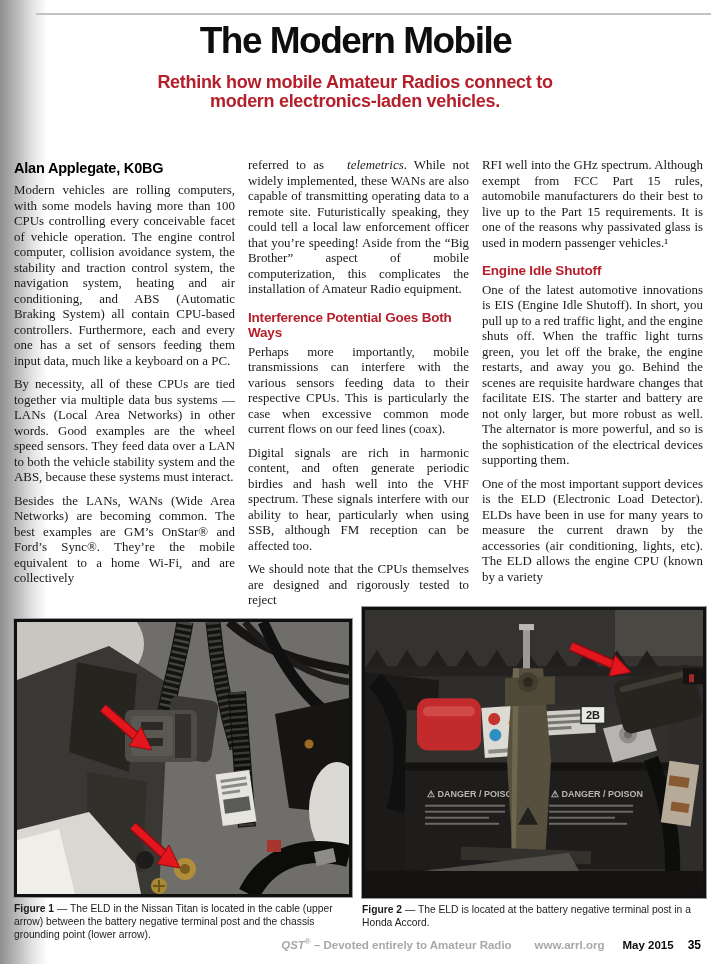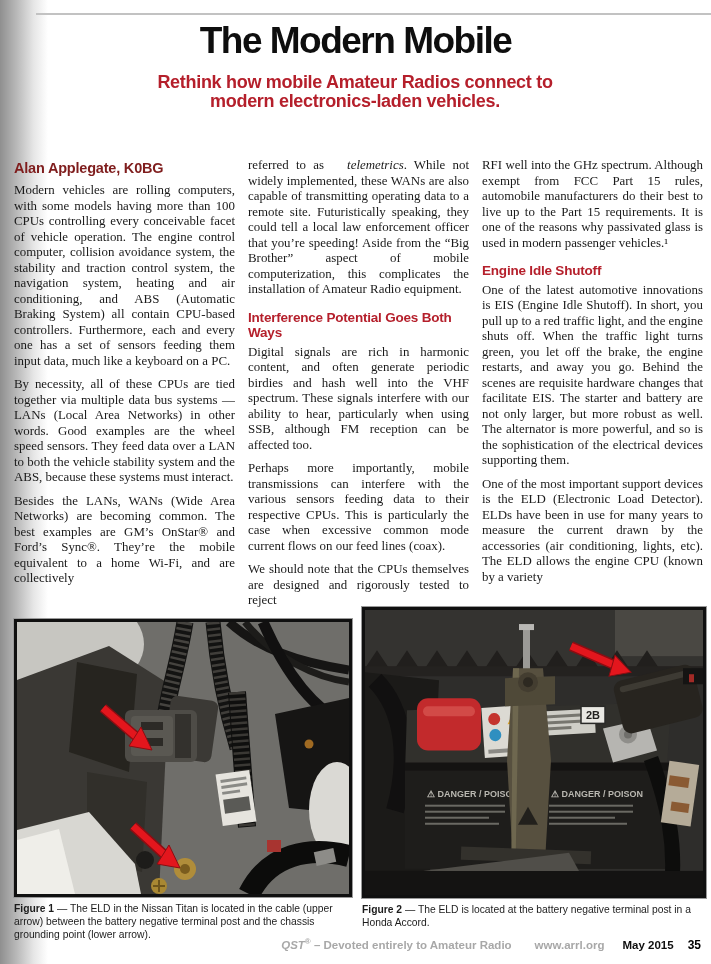--- a/index.html
+++ b/index.html
@@ -37,21 +37,21 @@
   }
   .article {
     position: absolute; top: 158px; left: 14px; width: 689px; height: 450px;
     display: grid; grid-template-columns: 1fr 1fr 1fr; column-gap: 13px;
     overflow: hidden; z-index: 2;
   }
   .col { overflow: hidden; }
   .byline {
     font-family: "Liberation Sans", sans-serif;
     font-weight: 700; font-size: 14.5px; letter-spacing: -0.2px;
-    color: #7f1d1d; margin-bottom: 7px; margin-top: 2px;
+    color: #000000; margin-bottom: 7px; margin-top: 2px;
   }
   .col p {
     font-size: 12.9px; line-height: 15.5px;
     text-align: justify;
     margin-bottom: 8px;
   }
   .col p .ital { font-style: italic; margin-left: 16px; }
   .sect-head {
     font-family: "Liberation Sans", sans-serif;
     font-weight: 700; font-size: 13.5px; line-height: 15.5px; letter-spacing: -0.2px;
@@ -102,22 +102,22 @@
 <div class="article">
   <div class="col">
     <div class="byline">Alan Applegate, K0BG</div>
     <p>Modern vehicles are rolling computers, with some models having more than 100 CPUs controlling every conceivable facet of vehicle operation. The engine control computer, collision avoidance system, the stability and traction control system, the navigation system, heating and air conditioning, and ABS (Automatic Braking System) all contain CPU-based controllers. Furthermore, each and every one has a set of sensors feeding them input data, much like a keyboard on a PC.</p>
     <p>By necessity, all of these CPUs are tied together via multiple data bus systems — LANs (Local Area Networks) in other words. Good examples are the wheel speed sensors. They feed data over a LAN to both the vehicle stability system and the ABS, because these systems must interact.</p>
     <p>Besides the LANs, WANs (Wide Area Networks) are becoming common. The best examples are GM’s OnStar® and Ford’s Sync®. They’re the mobile equivalent to a home Wi-Fi, and are collectively</p>
   </div>
   <div class="col">
     <p><span>referred to as </span><span class="ital">telemetrics</span><span>. While not widely implemented, these WANs are also capable of transmitting operating data to a remote site. Futuristically speaking, they could tell a local law enforcement officer that you’re speeding! Aside from the “Big Brother” aspect of mobile computerization, this complicates the installation of Amateur Radio equipment.</span></p>
     <div class="sect-head">Interference Potential Goes Both Ways</div>
+    <p>Perhaps more importantly, mobile transmissions can interfere with the various sensors feeding data to their respective CPUs. This is particularly the case when excessive common mode current flows on our feed lines (coax).</p>
     <p>Digital signals are rich in harmonic content, and often generate periodic birdies and hash well into the VHF spectrum. These signals interfere with our ability to hear, particularly when using SSB, although FM reception can be affected too.</p>
-    <p>Perhaps more importantly, mobile transmissions can interfere with the various sensors feeding data to their respective CPUs. This is particularly the case when excessive common mode current flows on our feed lines (coax).</p>
     <p>We should note that the CPUs themselves are designed and rigorously tested to reject</p>
   </div>
   <div class="col">
     <p>RFI well into the GHz spectrum. Although exempt from FCC Part 15 rules, automobile manufacturers do their best to live up to the Part 15 requirements. It is one of the reasons why passivated glass is used in modern passenger vehicles.¹</p>
     <div class="sect-head">Engine Idle Shutoff</div>
     <p>One of the latest automotive innovations is EIS (Engine Idle Shutoff). In short, you pull up to a red traffic light, and the engine shuts off. When the traffic light turns green, you let off the brake, the engine restarts, and away you go. Behind the scenes are requisite hardware changes that facilitate EIS. The starter and battery are not only larger, but more robust as well. The alternator is more powerful, and so is the sophistication of the electrical devices supporting them.</p>
     <p>One of the most important support devices is the ELD (Electronic Load Detector). ELDs have been in use for many years to measure the current drawn by the accessories (air conditioning, lights, etc). The ELD allows the engine CPU (known by a variety</p>
   </div>
 </div>
 

